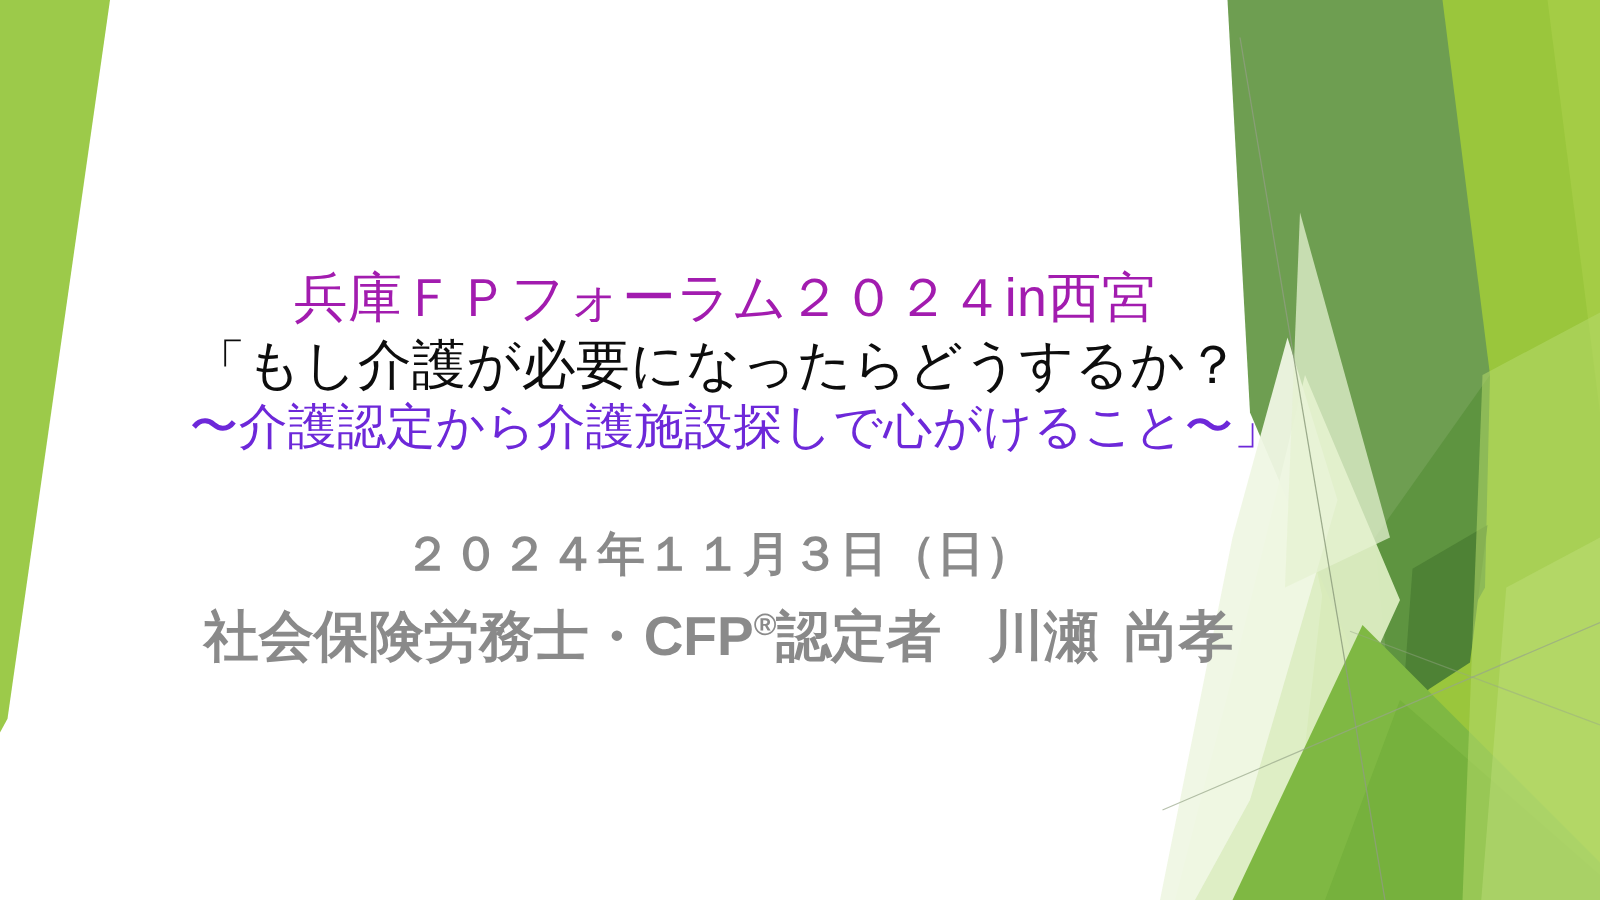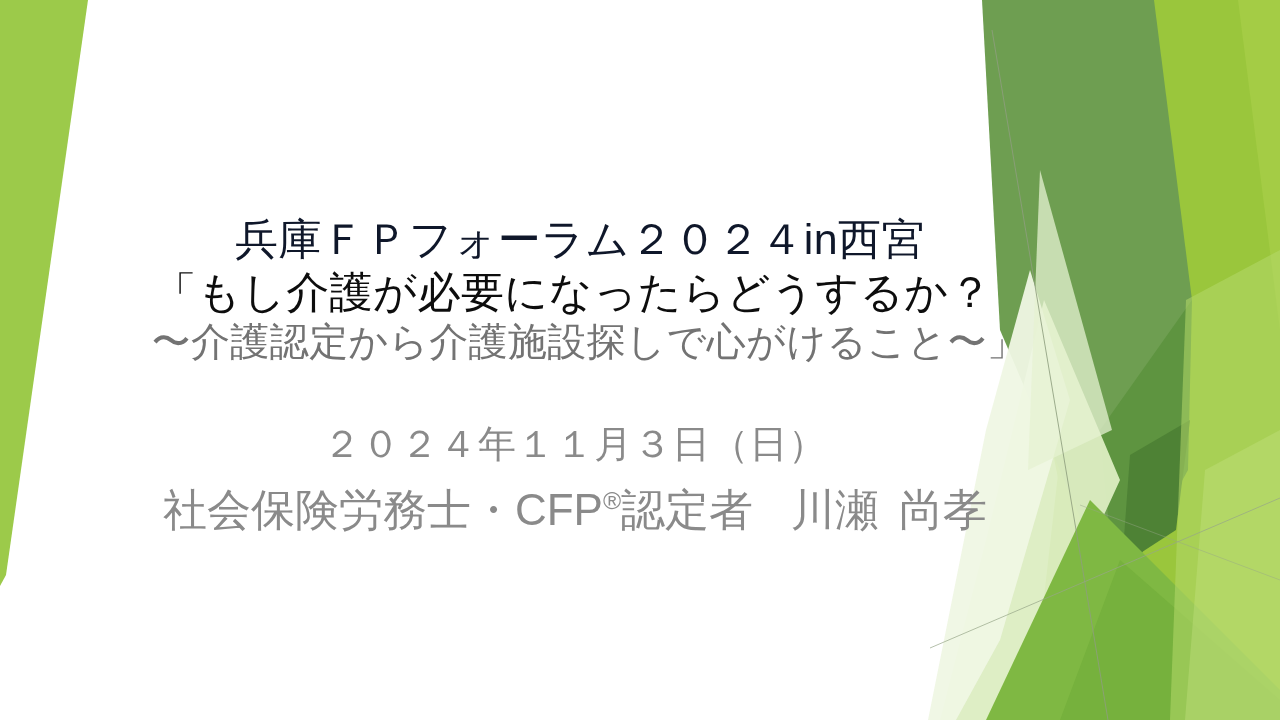--- a/index.html
+++ b/index.html
@@ -40,51 +40,51 @@
     text-align: center;
   }
   .title-line {
     display: block;
     white-space: nowrap;
     line-height: 1.18;
     font-weight: 400;
     letter-spacing: 0.01em;
   }
   .title-line-1 {
-    color: #0f172a;
+    color: #a21caf;
     font-size: 43px;
     margin-left: 10px;
   }
   .title-line-2 {
     color: #0d0d0d;
     font-size: 43px;
     margin-top: 2px;
     margin-left: -4px;
   }
   .title-line-3 {
-    color: #737373;
+    color: #6d28d9;
     font-size: 39px;
     margin-top: 2px;
     margin-left: 28px;
   }
 
   
   .subtitle-block {
     position: absolute;
     left: 0;
     top: 420px;
     width: 1150px;
     text-align: center;
     color: #8a8a8a;
   }
   .subtitle-line {
     display: block;
     white-space: nowrap;
     line-height: 1.30;
-    font-weight: 400;
+    font-weight: 700;
   }
   .subtitle-date {
     font-size: 38px;
     letter-spacing: 0.02em;
   }
   .subtitle-presenter {
     font-size: 44px;
     margin-top: 12px;
   }
   .reg-mark {

